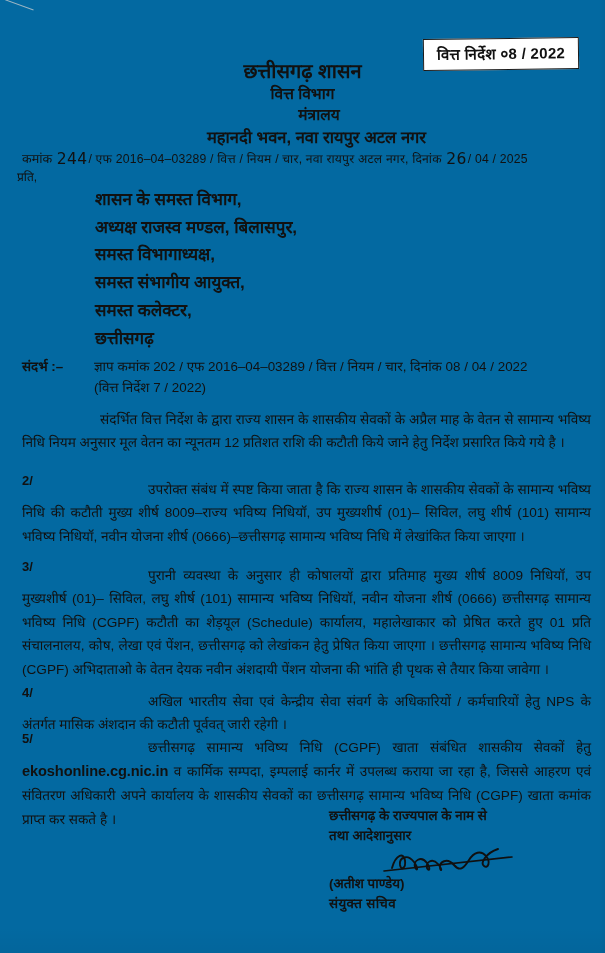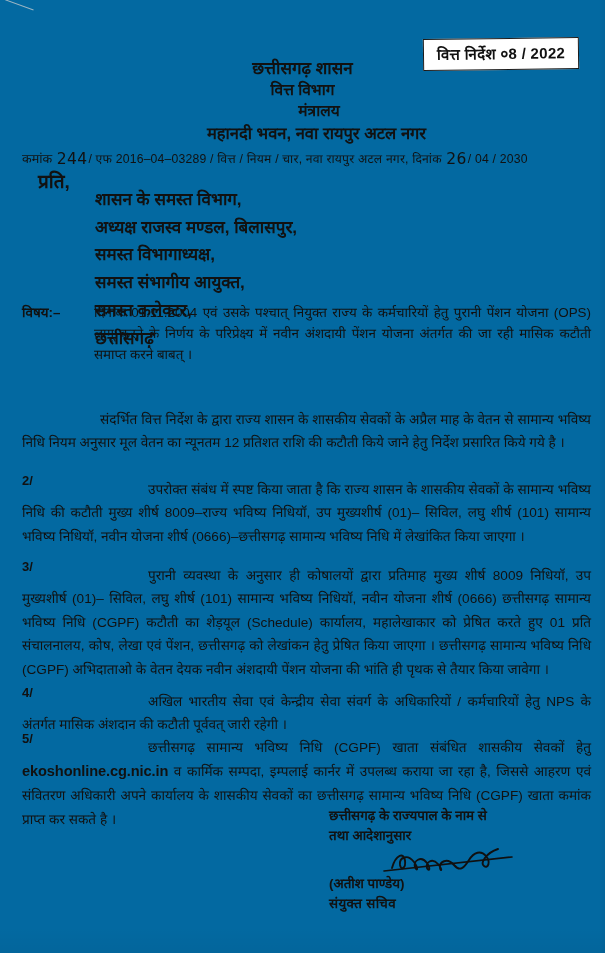--- a/index.html
+++ b/index.html
@@ -72,21 +72,21 @@
   .letterhead {
     position: absolute;
     left: 0; right: 0;
     top: 58px;
     text-align: center;
   }
   .letterhead div {
     font-weight: 700;
     line-height: 1.32;
   }
-  .lh-1 { font-size: 17px; }
+  .lh-1 { font-size: 20px; }
   .lh-2 { font-size: 15.5px; }
   .lh-3 { font-size: 15.5px; margin-left: 33px; }
   .lh-4 { font-size: 16.5px; margin-top: 2px; padding-left: 28px; }
 
   
   .ref-line {
     position: absolute;
     left: 22px;
     top: 148px;
     right: 12px;
@@ -103,24 +103,24 @@
     margin: 0 1px;
   }
   .mono-num {
     font-family: "Liberation Sans", sans-serif;
     font-size: 12.2px;
     letter-spacing: .2px;
   }
 
   .prati {
     position: absolute;
-    left: 38px;
+    left: 17px;
     top: 168px;
-    font-size: 19px;
-    font-weight: 700;
+    font-size: 12px;
+    font-weight: 400;
   }
 
   
   .addressees {
     position: absolute;
     left: 95px;
     top: 186px;
     font-size: 17px;
     line-height: 1.63;
     font-weight: 600;
@@ -218,39 +218,42 @@
   <div class="letterhead">
     <div class="lh-1">छत्तीसगढ़ शासन</div>
     <div class="lh-2">वित्त विभाग</div>
     <div class="lh-3">मंत्रालय</div>
     <div class="lh-4">महानदी भवन, नवा रायपुर अटल नगर</div>
   </div>
 
   <div class="ref-line">
     <span>कमांक</span>
     <span class="hand">244</span><span class="mono-num">/ एफ 2016–04–03289 / वित्त / नियम / चार, नवा रायपुर अटल नगर, दिनांक</span>
-    <span class="hand">26</span><span class="mono-num">/ 04 / 2030</span>
+    <span class="hand">26</span><span class="mono-num">/ 04 / 2025</span>
   </div>
 
   <div class="prati">प्रति,</div>
 
   <div class="addressees">
     <div>शासन के समस्त विभाग,</div>
     <div>अध्यक्ष राजस्व मण्डल, बिलासपुर,</div>
     <div>समस्त विभागाध्यक्ष,</div>
     <div>समस्त संभागीय आयुक्त,</div>
     <div>समस्त कलेक्टर,</div>
     <div>छत्तीसगढ़</div>
   </div>
 
-  <div class="field-block" id="subject-block">
-    <div class="field-label">विषय:–</div>
-    <div class="field-body">दिनांक 01.11.2004 एवं उसके पश्चात् नियुक्त राज्य के कर्मचारियों हेतु पुरानी पेंशन योजना (OPS)  लागू करने के निर्णय के परिप्रेक्ष्य में नवीन अंशदायी पेंशन योजना अंतर्गत की जा रही मासिक कटौती समाप्त करने बाबत् ।</div>
-  </div>
-
+
+  <div class="field-block" id="reference-block">
+    <div class="field-label">संदर्भ :–</div>
+    <div class="field-body">
+      <div>ज्ञाप कमांक 202 / एफ 2016–04–03289 / वित्त / नियम / चार,  दिनांक 08 / 04 / 2022</div>
+      <div>(वित्त निर्देश 7 / 2022)</div>
+    </div>
+  </div>
 
   <div class="para first" id="para-0">
     <span class="ptext">संदर्भित वित्त निर्देश के द्वारा राज्य शासन के शासकीय सेवकों के अप्रैल माह के वेतन से सामान्य भविष्य निधि नियम अनुसार मूल वेतन का न्यूनतम 12 प्रतिशत राशि की कटौती किये जाने हेतु निर्देश प्रसारित किये गये है ।</span>
   </div>
 
   <div class="para" id="para-1">
     <span class="pnum">2/</span>
     <span class="ptext indented">उपरोक्त संबंध में स्पष्ट किया जाता है कि राज्य शासन के शासकीय सेवकों के सामान्य भविष्य निधि की कटौती मुख्य शीर्ष 8009–राज्य भविष्य निधियॉ, उप मुख्यशीर्ष (01)– सिविल, लघु शीर्ष (101) सामान्य भविष्य निधियॉ, नवीन योजना शीर्ष (0666)–छत्तीसगढ़ सामान्य भविष्य निधि में लेखांकित किया जाएगा ।</span>
   </div>
 

